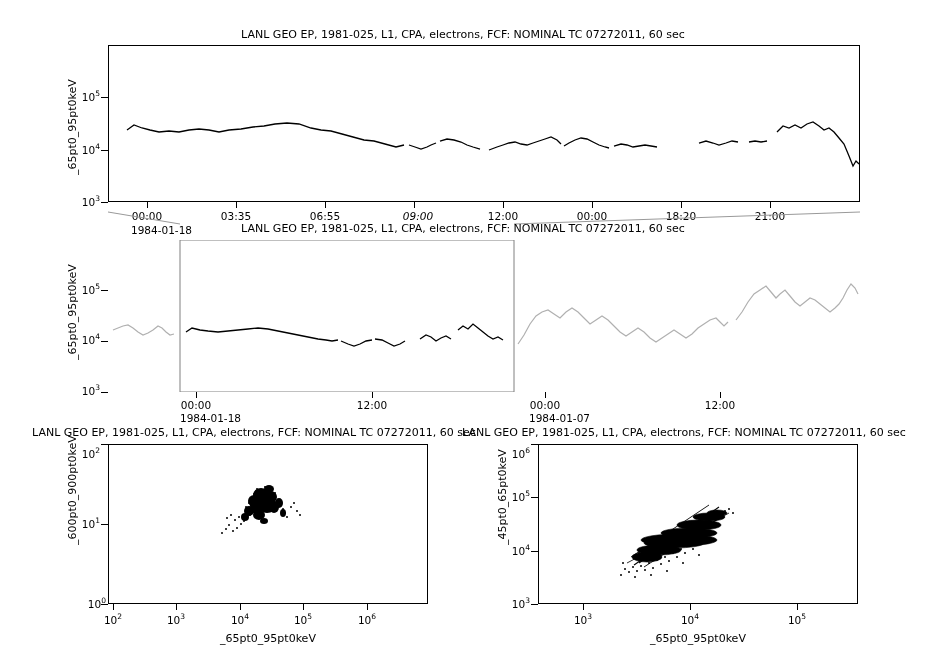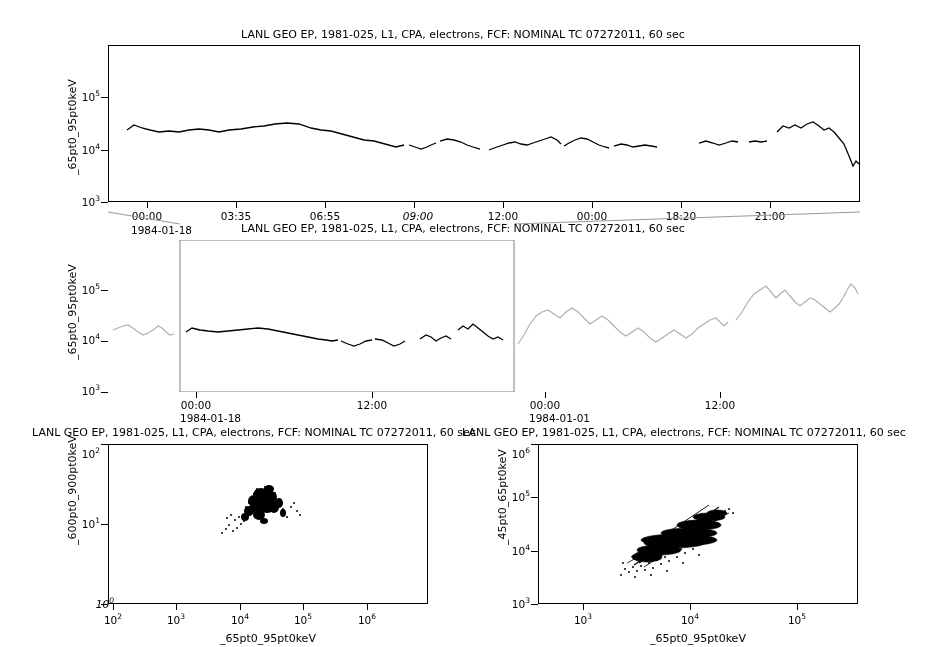--- a/index.html
+++ b/index.html
@@ -169,21 +169,21 @@
   <div class="tickmark-x" style="left:372px; top:392px; height:6px;"></div>
   <div class="tickmark-x" style="left:545px; top:392px; height:6px;"></div>
   <div class="tickmark-x" style="left:720px; top:392px; height:6px;"></div>
 
   <div class="tick-x" style="left:166px; top:399px; width:60px;">00:00</div>
   <div class="tick-x" style="left:342px; top:399px; width:60px;">12:00</div>
   <div class="tick-x" style="left:515px; top:399px; width:60px;">00:00</div>
   <div class="tick-x" style="left:690px; top:399px; width:60px;">12:00</div>
 
   <div class="datestamp" style="left:180px; top:412px;">1984-01-18</div>
-  <div class="datestamp" style="left:529px; top:412px;">1984-01-01</div>
+  <div class="datestamp" style="left:529px; top:412px;">1984-01-07</div>
 </div>
 
 <div class="panel">
   <div class="title" style="left:32px; top:426px; width:450px; text-align:left;">LANL GEO EP, 1981-025, L1, CPA, electrons, FCF: NOMINAL TC 07272011, 60 sec</div>
 
   <div class="ylabel" style="left:66px; top:545px;">
     <span>_600pt0_900pt0keV</span>
   </div>
 
   <div class="axes" style="left:108px; top:444px; width:320px; height:160px;">
@@ -244,21 +244,21 @@
         <ellipse cx="136" cy="72" rx="4" ry="4"></ellipse>
         <ellipse cx="174" cy="68" rx="3" ry="4"></ellipse>
         <ellipse cx="155" cy="76" rx="4" ry="3"></ellipse>
       </g>
     </svg>
   </div>
 
   <div class="tickmark-y" style="left:101px; top:604px; width:7px;"></div>
   <div class="tickmark-y" style="left:101px; top:524px; width:7px;"></div>
   <div class="tickmark-y" style="left:101px; top:444px; width:7px;"></div>
-  <div class="tick-y" style="left:72px; top:596px; width:42px;font-style:italic;">10<sup>0</sup></div>
+  <div class="tick-y" style="left:64px; top:596px; width:42px;">10<sup>0</sup></div>
   <div class="tick-y" style="left:58px; top:516px; width:42px;">10<sup>1</sup></div>
   <div class="tick-y" style="left:58px; top:446px; width:42px;">10<sup>2</sup></div>
 
   <div class="tickmark-x" style="left:113px; top:604px; height:6px;"></div>
   <div class="tickmark-x" style="left:176px; top:604px; height:6px;"></div>
   <div class="tickmark-x" style="left:240px; top:604px; height:6px;"></div>
   <div class="tickmark-x" style="left:303px; top:604px; height:6px;"></div>
   <div class="tickmark-x" style="left:367px; top:604px; height:6px;"></div>
 
   <div class="tick-x" style="left:93px; top:612px; width:40px;">10<sup>2</sup></div>

